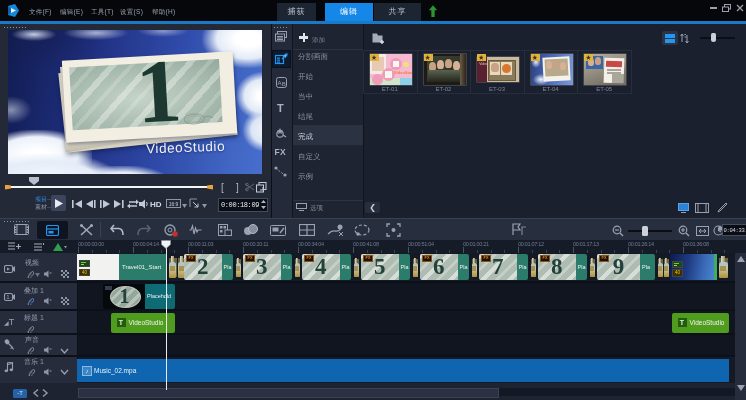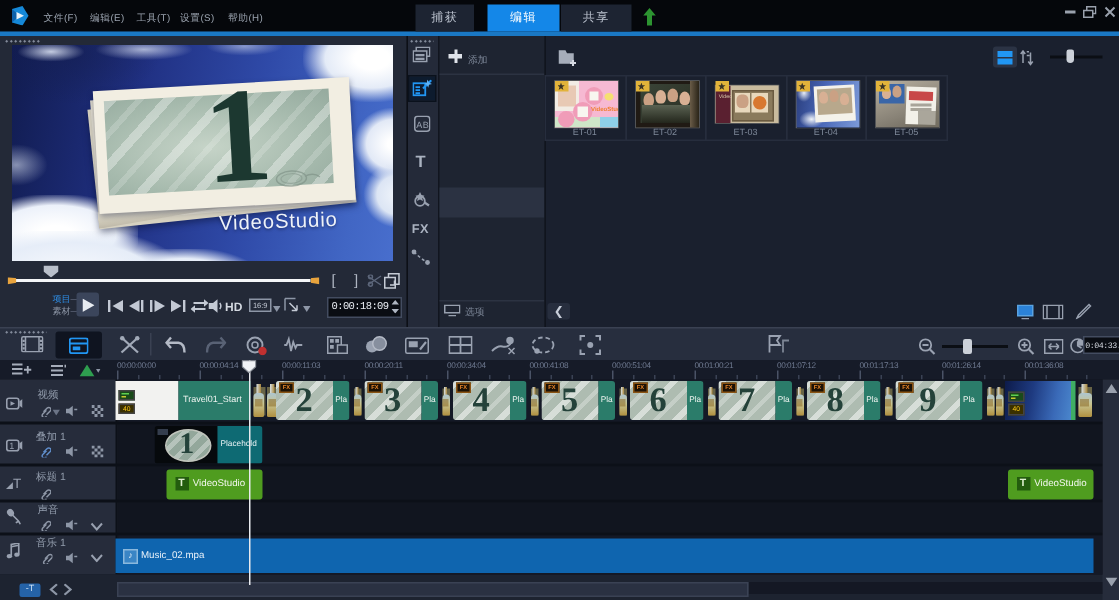--- a/index.html
+++ b/index.html
@@ -192,20 +192,23 @@
 </svg>
 
 <div class="abs" style="left:292.5px;top:23.5px;width:70.5px;height:194.5px;background:#1e2431;"></div>
 <div class="abs" style="left:299px;top:33px;width:9px;height:9px;">
  <div class="abs" style="left:3.5px;top:0;width:2.5px;height:9px;background:#dfe3ea;"></div>
  <div class="abs" style="left:0;top:3.2px;width:9px;height:2.5px;background:#dfe3ea;"></div>
 </div>
 <div class="abs" style="left:312px;top:35.5px;font-size:6.5px;color:#7d8798;">添加</div>
 <div class="abs" style="left:292.5px;top:48.5px;width:70.5px;height:1px;background:#2c3342;"></div>
 <div class="abs" style="left:292.5px;top:125px;width:70.5px;height:20px;background:#2b3242;"></div>
+<div class="abs" style="left:298px;top:47px;width:64px;font-size:7.5px;color:#8a93a4;line-height:20px;">
+分割画面<br>开始<br>当中<br>结尾<br><span style="color:#cdd3dd;">完成</span><br>自定义<br>示例
+</div>
 
 <div class="abs" style="left:292.5px;top:199.5px;width:70.5px;height:1px;background:#2c3342;"></div>
 <svg class="abs" style="left:296px;top:203px;" width="11" height="8" viewBox="0 0 11 8">
  <rect x="0.5" y="0.5" width="10" height="5" fill="none" stroke="#98a0af"></rect>
  <path d="M3 7.5 L8 7.5" stroke="#98a0af"></path>
 </svg>
 <div class="abs" style="left:310px;top:204px;font-size:6.5px;color:#7d8798;">选项</div>
 
 <div class="abs" style="left:363px;top:23.5px;width:383px;height:194.5px;background:#1a202e;border-left:1.5px solid #10141d;"></div>
 

